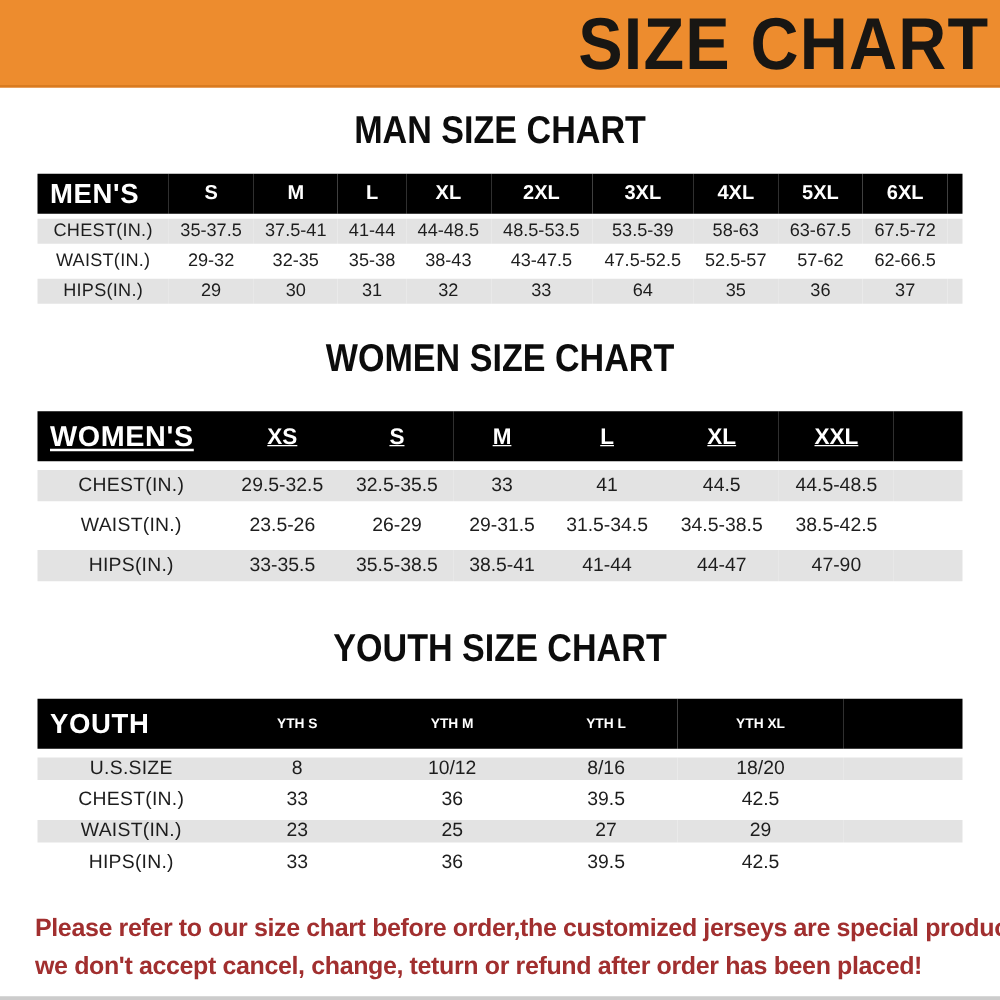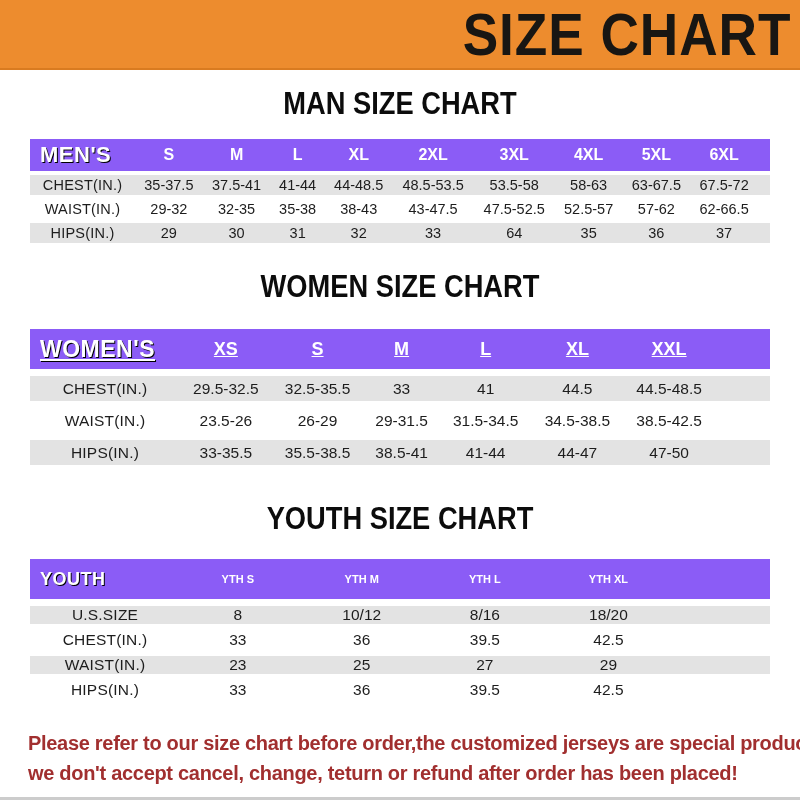--- a/index.html
+++ b/index.html
@@ -51,41 +51,41 @@
     width: 740px;
     margin: 0 auto;
     border-collapse: separate;
     table-layout: auto;
   }
   .sec-men   { border-spacing: 0 4px; }
   .sec-women { border-spacing: 0 7px; }
   .sec-youth { border-spacing: 0 7px; }
 
   thead th {
-    background: #8b5cf6;
+    background: #000000;
     color: #ffffff;
     font-weight: 600;
     text-align: center;
     white-space: nowrap;
     padding: 0 6px;
   }
   .sec-men   thead th { height: 32px; font-size: 16px; }
   .sec-women thead th { height: 40px; font-size: 18px; text-decoration: underline; }
   .sec-youth thead th { height: 40px; font-size: 11px; }
 
   th.corner {
     text-align: left;
     padding-left: 10px;
     font-weight: 800;
     letter-spacing: 0.5px;
     text-shadow: 1px 1px 0 #000;
   }
   .sec-men   th.corner { font-size: 22px; width: 105px; }
   .sec-women th.corner { font-size: 23px; width: 150px; }
-  .sec-youth th.corner { font-size: 18px; width: 150px; }
+  .sec-youth th.corner { font-size: 22px; width: 150px; }
 
   tbody td {
     text-align: center;
     color: #1d1d1d;
     white-space: nowrap;
     padding: 0 6px;
   }
   .sec-men   tbody td { height: 20px; font-size: 14.5px; }
   .sec-women tbody td { height: 25px; font-size: 15.5px; }
   .sec-youth tbody td { height: 18px; font-size: 15.5px; }
@@ -143,21 +143,21 @@
           </tr>
         </thead>
         <tbody>
           <tr class="shaded">
             <td class="rowlabel">CHEST(IN.)</td>
             <td>35-37.5</td>
             <td>37.5-41</td>
             <td>41-44</td>
             <td>44-48.5</td>
             <td>48.5-53.5</td>
-            <td>53.5-58</td>
+            <td>53.5-39</td>
             <td>58-63</td>
             <td>63-67.5</td>
             <td>67.5-72</td>
             <td class="spacer"></td>
           </tr>
           <tr class="plain">
             <td class="rowlabel">WAIST(IN.)</td>
             <td>29-32</td>
             <td>32-35</td>
             <td>35-38</td>
@@ -222,21 +222,21 @@
             <td>38.5-42.5</td>
             <td class="spacer"></td>
           </tr>
           <tr class="shaded">
             <td class="rowlabel">HIPS(IN.)</td>
             <td>33-35.5</td>
             <td>35.5-38.5</td>
             <td>38.5-41</td>
             <td>41-44</td>
             <td>44-47</td>
-            <td>47-50</td>
+            <td>47-90</td>
             <td class="spacer"></td>
           </tr>
         </tbody>
       </table>
   </section>
 
   <section id="sec-youth">
     <h2 class="section-title">YOUTH SIZE CHART</h2>
     <table class="sec-youth">
         <thead>

